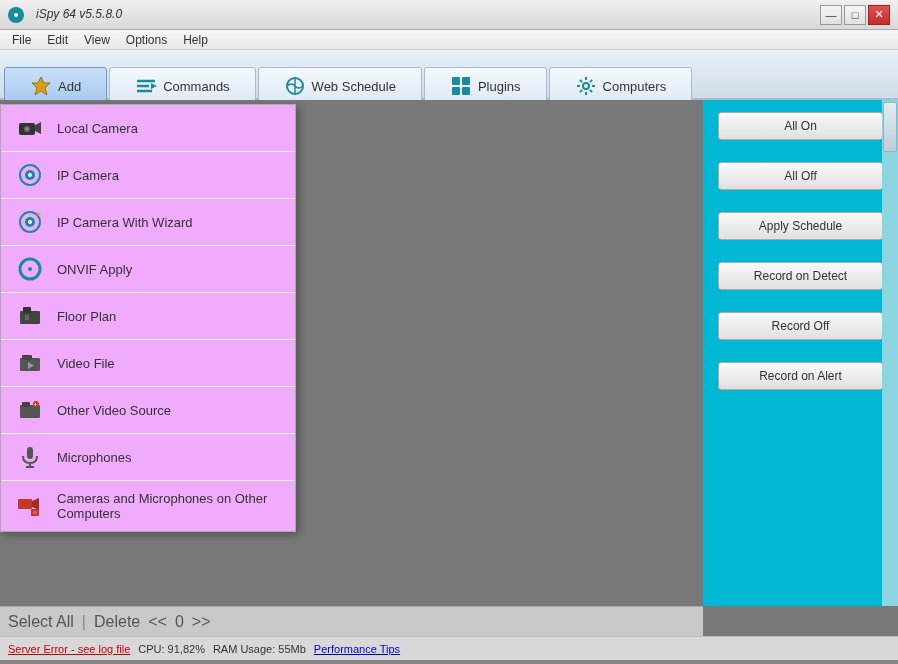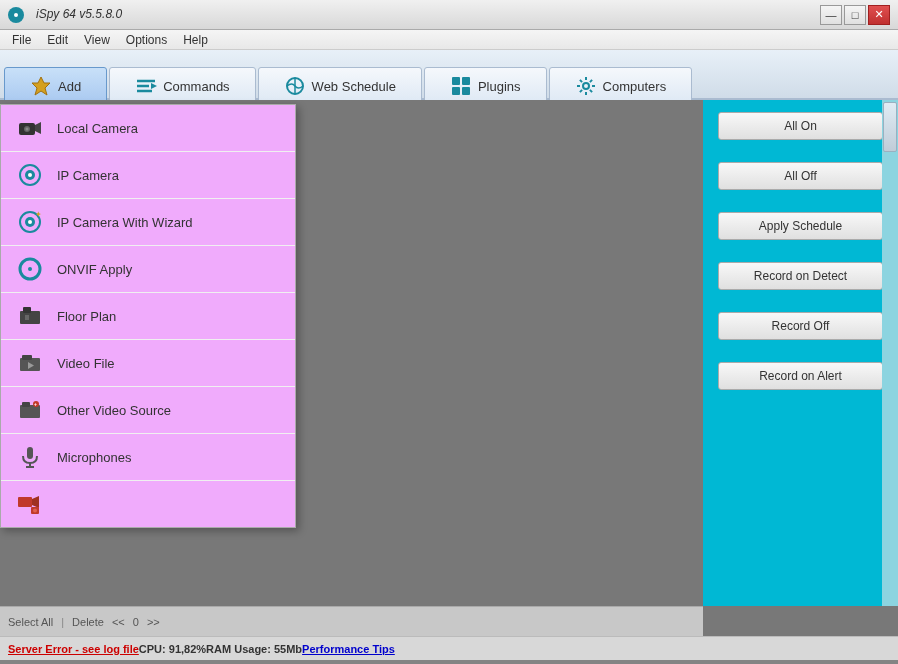--- a/index.html
+++ b/index.html
@@ -187,24 +187,23 @@
     }
 
     
     .status-bar {
       height: 24px;
       background: #d8d8d8;
       border-top: 1px solid #bbb;
       display: flex;
       align-items: center;
       padding: 0 8px;
-      gap: 0;
+      gap: 8px;
       font-size: 11px;
       color: #333;
-      font-weight: bold;
     }
     .status-error {
       color: #cc0000;
       text-decoration: underline;
       cursor: pointer;
     }
     .status-perf {
       color: #0000cc;
       text-decoration: underline;
       cursor: pointer;
@@ -391,20 +390,21 @@
 
     <div class="dropdown-item">
       <div class="menu-icon">
         <svg width="26" height="26" viewBox="0 0 26 26">
           <rect x="1" y="6" width="14" height="10" rx="1" fill="#c0392b"></rect>
           <polygon points="15,8 22,5 22,17 15,14" fill="#a03020"></polygon>
           <rect x="14" y="16" width="8" height="7" rx="1" fill="#c0392b"></rect>
           <circle cx="18" cy="19.5" r="2" fill="#e06050"></circle>
         </svg>
       </div>
+      <span>Cameras and Microphones on Other Computers</span>
     </div>
 
   </div>
 
   <div class="right-panel" style="position:absolute; right:0; top:0; width:195px; bottom:30px; background:#00b8d4; display:flex; flex-direction:column; align-items:center; padding-top:12px;">
 
     <button class="right-panel-btn">
       <span>All On</span>
     </button>
     <button class="right-panel-btn">
@@ -421,21 +421,21 @@
     </button>
     <button class="right-panel-btn">
       <span>Record on Alert</span>
     </button>
 
     <div style="position:absolute; right:0; top:0; bottom:0; width:16px; background:#8cd4e0;">
       <div style="width:14px; height:50px; background:linear-gradient(to bottom, #e0ecf4, #c0ccd8); border:1px solid #9ab0c0; margin:2px auto; border-radius:2px;"></div>
     </div>
   </div>
 
-  <div style="position:absolute; bottom:0; left:0; right:195px; height:30px; background:#c8c8c8; display:flex; align-items:center; padding:0 8px; gap:8px; border-top:1px solid #aaa; font-size:11px; color:#555;">
+  <div style="position:absolute; bottom:0; left:0; right:195px; height:30px; background:#c8c8c8; display:flex; align-items:center; padding:0 8px; gap:8px; border-top:1px solid #aaa; font-size:16px; color:#555;">
     <span style="cursor:pointer;">Select All</span>
     <span style="color:#888;">|</span>
     <span style="cursor:pointer;">Delete</span>
     <span style="cursor:pointer;">&lt;&lt;</span>
     <span>0</span>
     <span style="cursor:pointer;">&gt;&gt;</span>
   </div>
 
 </div>
 

